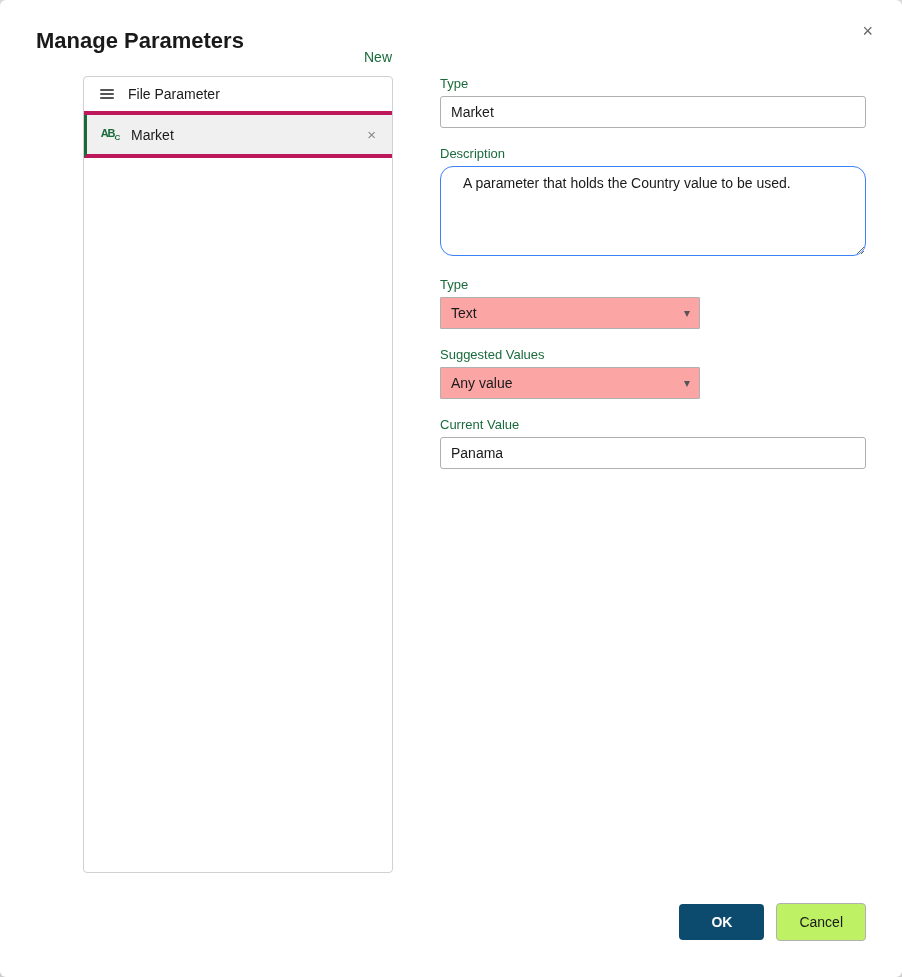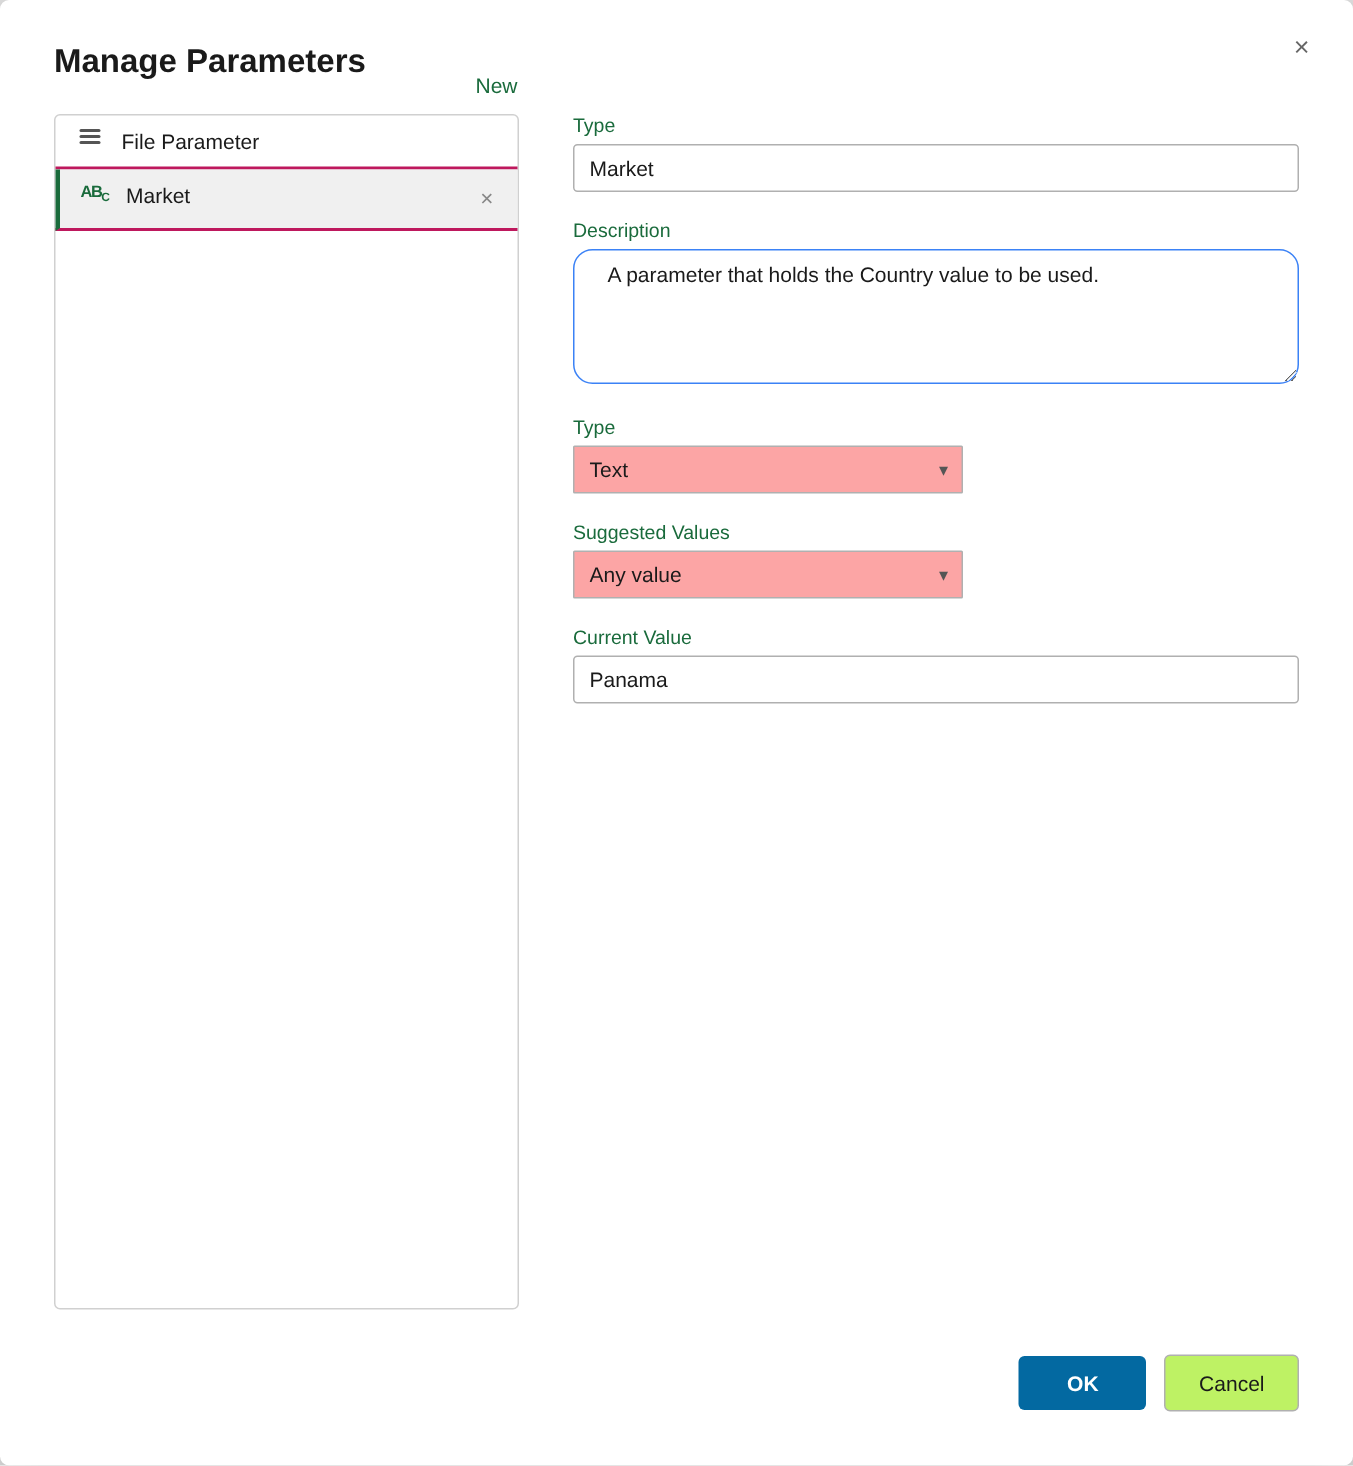--- a/index.html
+++ b/index.html
@@ -39,21 +39,22 @@
       cursor: pointer;
       font-size: 18px;
       color: #666;
       line-height: 1;
       padding: 4px 7px;
       border-radius: 3px;
     }
     .main-content {
       display: flex;
       flex: 1;
-      gap: 4px;
+      gap: 15px;
+      margin-left: 47px;
     }
     
     .left-panel {
       width: 310px;
       min-width: 310px;
       border: 1px solid #d0d0d0;
       border-radius: 4px;
       display: flex;
       flex-direction: column;
       background: #fff;
@@ -64,24 +65,24 @@
       top: -28px;
       right: 0;
       color: #1a6b3c;
       font-size: 14px;
       cursor: pointer;
       font-weight: 500;
       text-decoration: none;
     }
     .list-item {
       display: flex;
-      align-items: flex-start;
+      align-items: center;
       padding: 9px 12px;
       cursor: pointer;
-      border-bottom: 2px solid #be185d;
+      border-bottom: 4px solid #be185d;
       gap: 10px;
       position: relative;
     }
     .list-item.selected {
       background: #f0f0f0;
       border-left: 3px solid #1a6b3c;
     }
     .list-label {
       flex: 1;
       font-size: 14px;
@@ -190,21 +191,21 @@
     
     .footer {
       display: flex;
       justify-content: flex-end;
       align-items: center;
       gap: 12px;
       margin-top: auto;
       padding-top: 30px;
     }
     .btn-ok {
-      background: #0369a1;
+      background: #0c4a6e;
       color: #fff;
       border: none;
       border-radius: 4px;
       padding: 10px 32px;
       font-size: 14px;
       font-weight: 600;
       cursor: pointer;
       font-family: inherit;
     }
     .btn-cancel {

